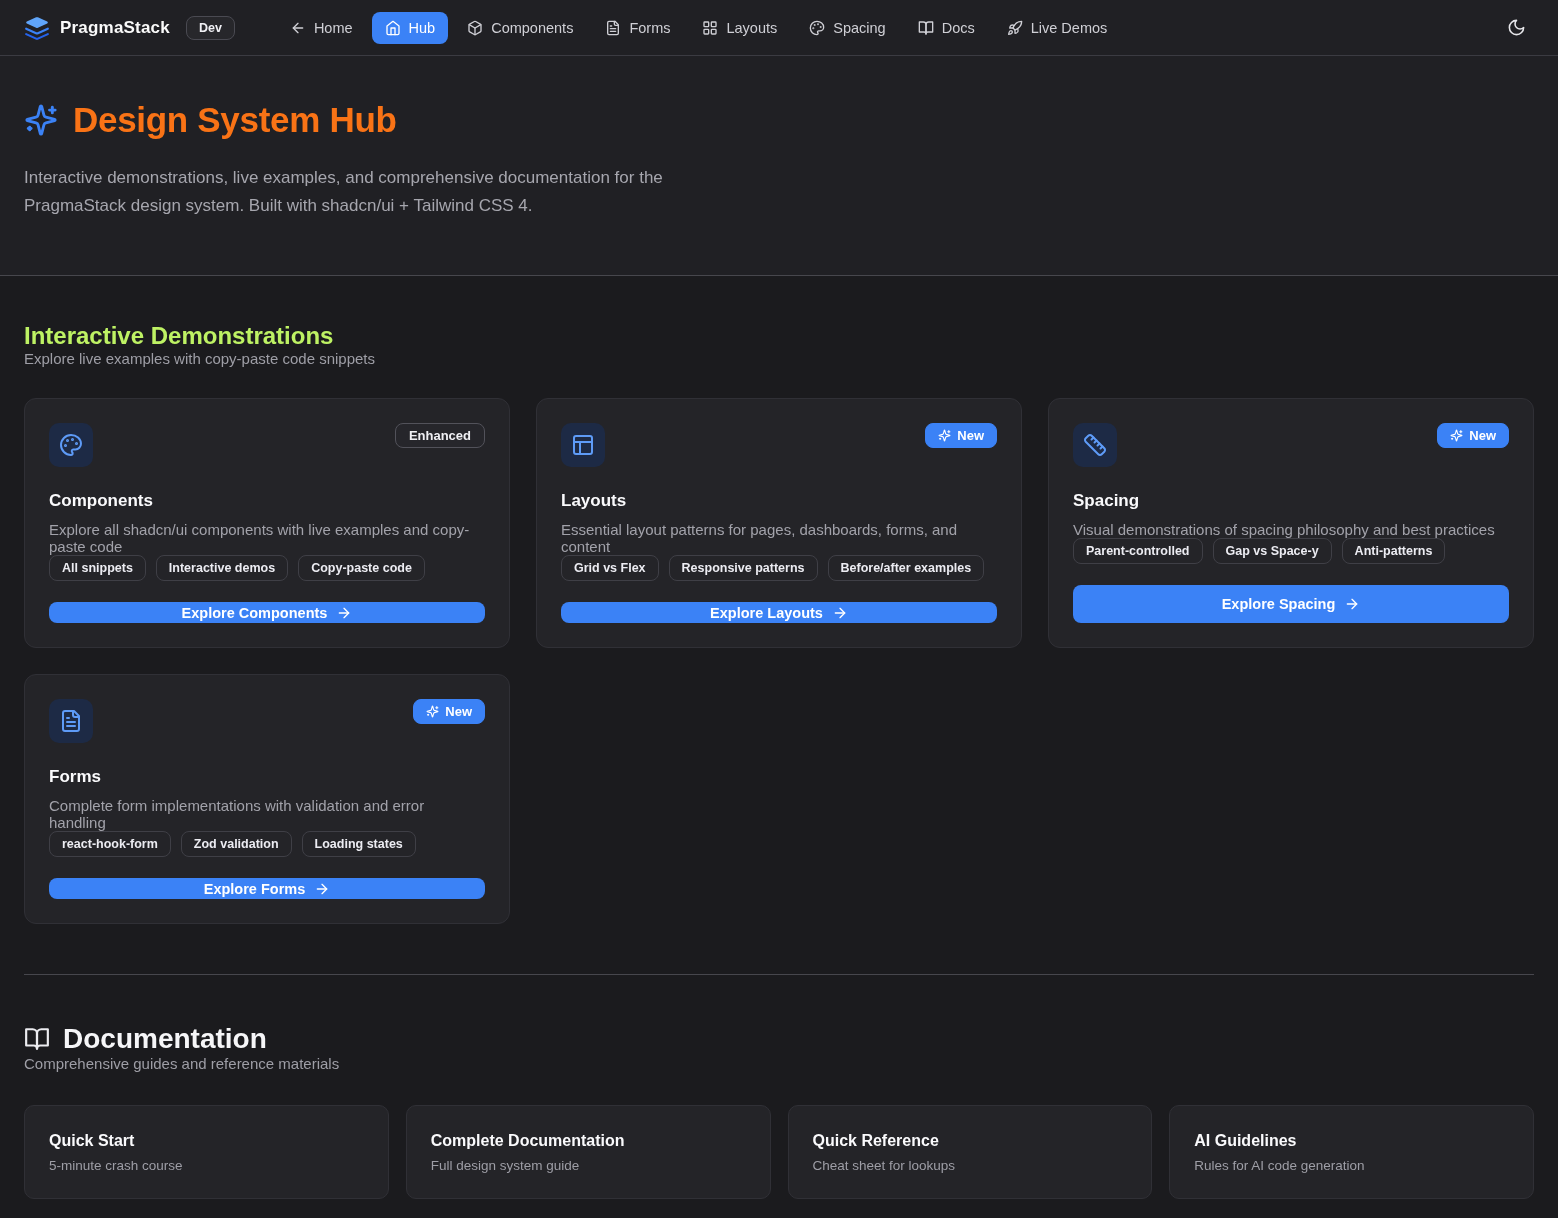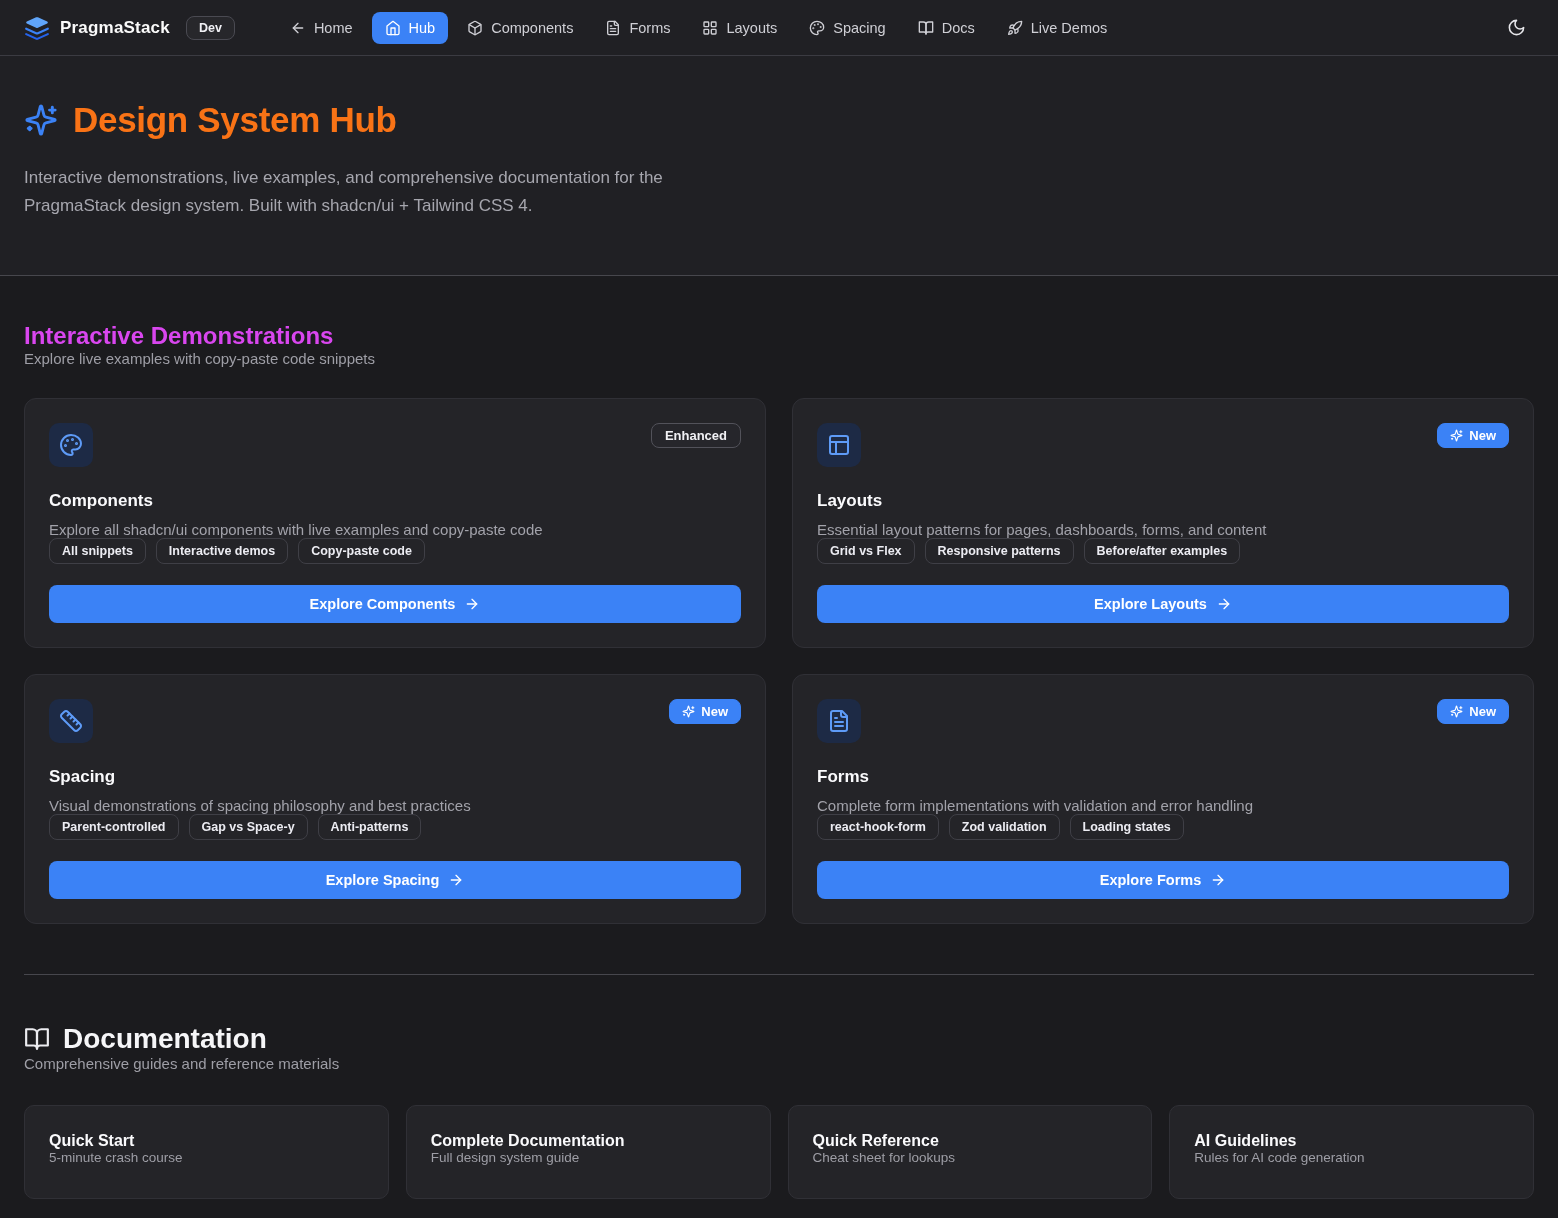--- a/index.html
+++ b/index.html
@@ -57,26 +57,26 @@
   .hero-sparkles { width: 34px; height: 34px; color: #3b82f6; }
   .hero-title { font-size: 35px; font-weight: 700; color: #f97316; letter-spacing: -.3px; }
   .hero-subtitle {
     margin-top: 24px;
     font-size: 17px; line-height: 1.62; color: #a6a6ae;
     max-width: 742px;
   }
 
   
   .main { padding: 0 24px 20px; }
-  .section-title { margin-top: 46px; font-size: 24px; font-weight: 700; color: #d946ef; }
+  .section-title { margin-top: 46px; font-size: 24px; font-weight: 700; color: #bef264; }
   .section-subtitle { font-size: 15px; color: #9e9ea6; }
 
   .demos-grid {
     margin-top: 31px;
-    display: grid; grid-template-columns: 1fr 1fr; gap: 26px;
+    display: grid; grid-template-columns: 1fr 1fr 1fr; gap: 26px;
   }
   .demo-card {
     background: #242428;
     border: 1px solid #303036;
     border-radius: 12px;
     padding: 24px;
     height: 250px;
     display: flex; flex-direction: column;
   }
   .demo-card-head { display: flex; justify-content: space-between; align-items: flex-start; }
@@ -133,21 +133,21 @@
   }
   .doc-card {
     background: #242428;
     border: 1px solid #303036;
     border-radius: 10px;
     padding: 26px 24px;
     height: 94px;
     cursor: pointer;
   }
   .doc-card-title { font-size: 16px; font-weight: 700; color: #fafafc; }
-  .doc-card-sub { font-size: 13.5px; color: #9e9ea6; }
+  .doc-card-sub { margin-top: 8px; font-size: 13.5px; color: #9e9ea6; }
 </style>
 </head>
 <body>
 
 <svg width="0" height="0" style="position:absolute">
   <defs>
     <g id="i-layers">
       <path d="M12.83 2.18a2 2 0 0 0-1.66 0L2.6 6.08a1 1 0 0 0 0 1.83l8.58 3.91a2 2 0 0 0 1.66 0l8.58-3.9a1 1 0 0 0 0-1.83Z" fill="#60a5fa" stroke="none"></path>
       <path d="m22 12.65-9.17 4.16a2 2 0 0 1-1.66 0L2 12.65" fill="none" stroke="#3b82f6" stroke-width="2" stroke-linecap="round" stroke-linejoin="round"></path>
       <path d="m22 17.65-9.17 4.16a2 2 0 0 1-1.66 0L2 17.65" fill="none" stroke="#2563eb" stroke-width="2" stroke-linecap="round" stroke-linejoin="round"></path>

